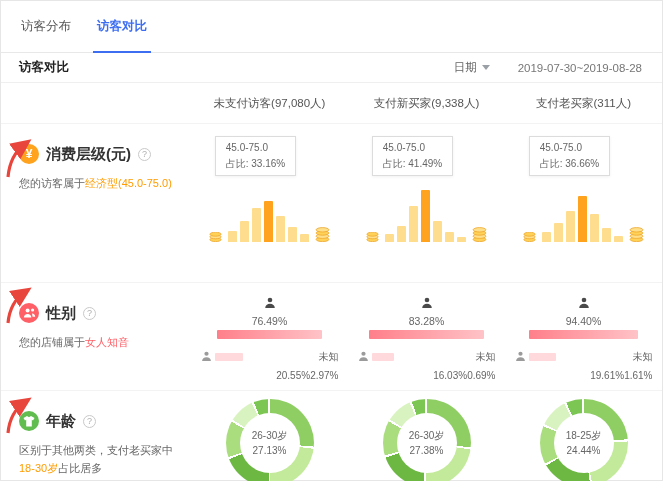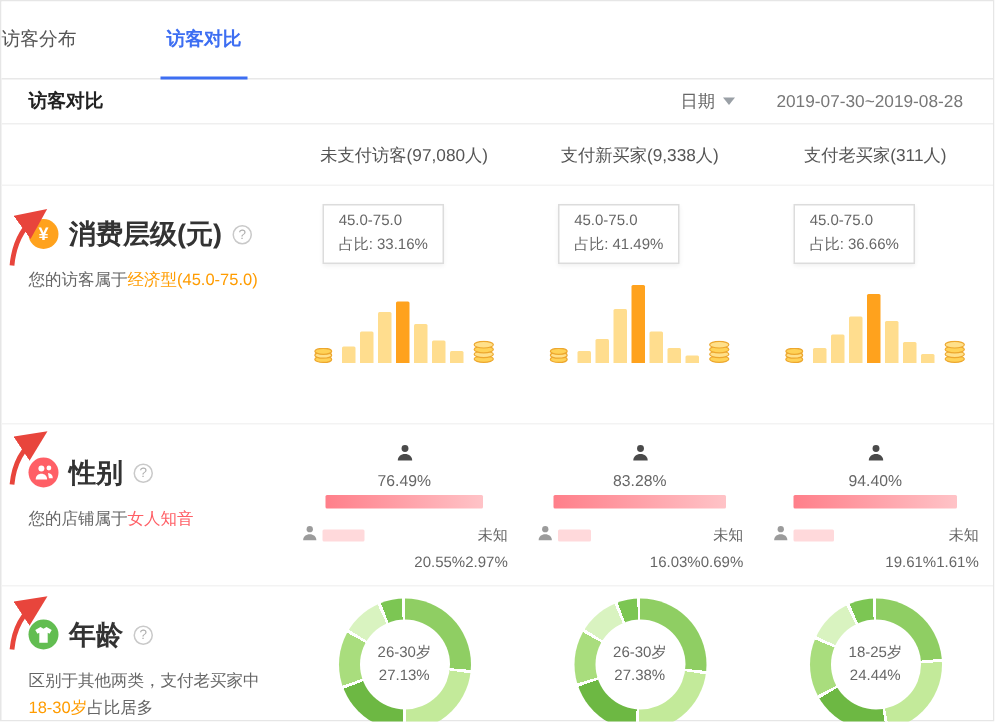--- a/index.html
+++ b/index.html
@@ -1,21 +1,21 @@
 <!DOCTYPE html>
 <html><head>
 <meta charset="utf-8">
 <style>
   * { margin:0; padding:0; box-sizing:border-box; }
   html,body { width:663px; height:481px; overflow:hidden; background:#fff;
     font-family:"Liberation Sans","DejaVu Sans",sans-serif; color:#333; }
   .page { position:relative; width:663px; height:481px; background:#fff; border:1px solid #e6e6e6; }
 
   
-  .tabbar { height:52px; display:flex; align-items:stretch; gap:60px; 
+  .tabbar { height:52px; display:flex; align-items:stretch; gap:26px; padding-left:20px;
     border-bottom:1px solid #e8e8e8; background:#fff; }
   .tab { display:flex; align-items:center; font-size:12.5px; color:#555; cursor:pointer; position:relative; }
   .tab.active { color:#3d6ef2; font-weight:bold; }
   .tab.active::after { content:""; position:absolute; left:-4px; right:-4px; bottom:-1px; height:2px; background:#3d6ef2; }
 
   
   .panel-header { height:30px; display:flex; align-items:center; justify-content:space-between;
     padding:0 20px 0 18px; border-bottom:1px solid #efefef; }
   .panel-title { font-size:12.5px; font-weight:bold; color:#222; }
   .date-area { display:flex; align-items:center; gap:28px; font-size:11.5px; color:#666; }
@@ -34,21 +34,21 @@
   .sec-gender { height:108px; }
   .sec-age { height:110px; }
 
   .row-label { padding:20px 10px 0 18px; }
   .row-title-line { display:flex; align-items:center; gap:7px; }
   .row-icon { width:20px; height:20px; border-radius:50%; display:flex; align-items:center;
     justify-content:center; color:#fff; font-size:12px; font-weight:bold; flex:0 0 20px; }
   .icon-orange { background:#ffa21d; }
   .icon-red { background:#ff5f66; }
   .icon-green { background:#62bd51; }
-  .row-title { font-size:18px; font-weight:bold; color:#333; }
+  .row-title { font-size:15px; font-weight:bold; color:#333; }
   .help { width:13px; height:13px; border-radius:50%; border:1px solid #c9c9c9; color:#b0b0b0;
     font-size:9px; display:flex; align-items:center; justify-content:center; cursor:pointer; }
   .row-desc { margin-top:10px; width:156px; font-size:11px; line-height:1.65; color:#666; }
   .hl-orange { color:#ff9c00; font-style:normal; }
   .hl-pink { color:#ff5f66; font-style:normal; }
 
   
   .cons-cell { display:flex; flex-direction:column; align-items:center; padding-top:12px; }
   .tip-box { border:1px solid #dcdcdc; background:#fff; padding:3px 10px; font-size:10px; color:#666;
     line-height:1.6; box-shadow:0 1px 3px rgba(0,0,0,0.06); transform:translateX(-14px); text-align:left; }

